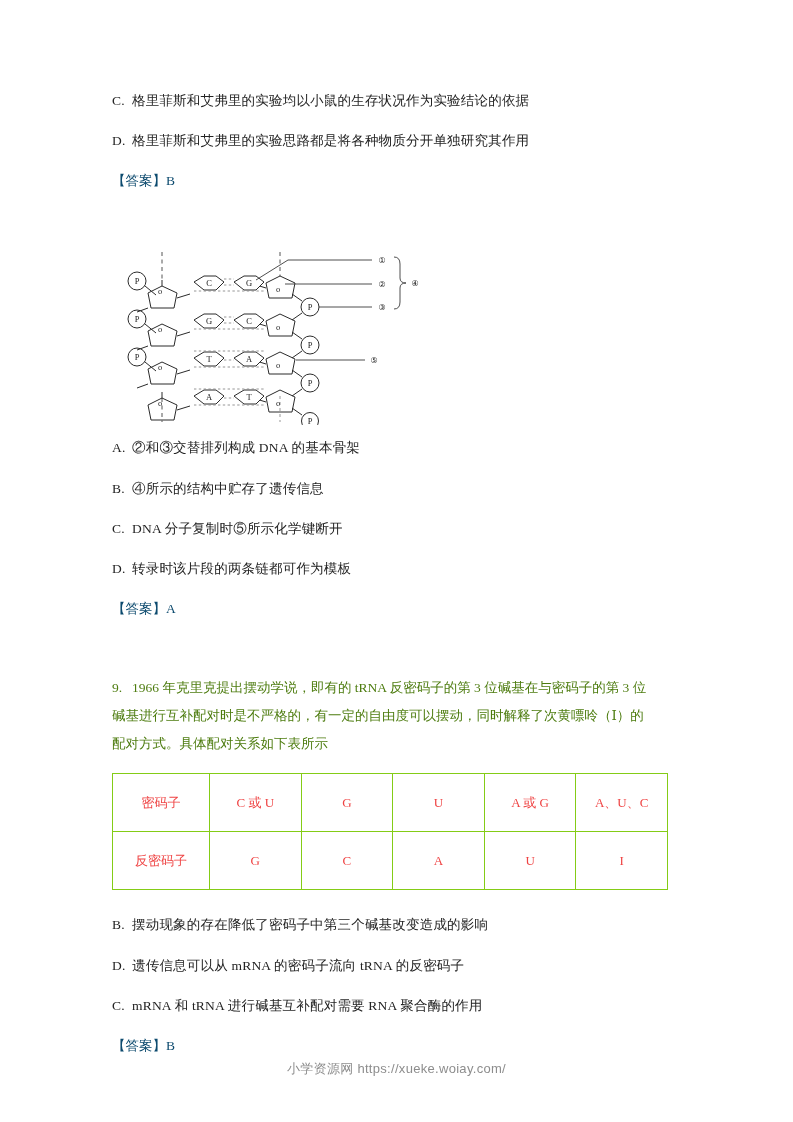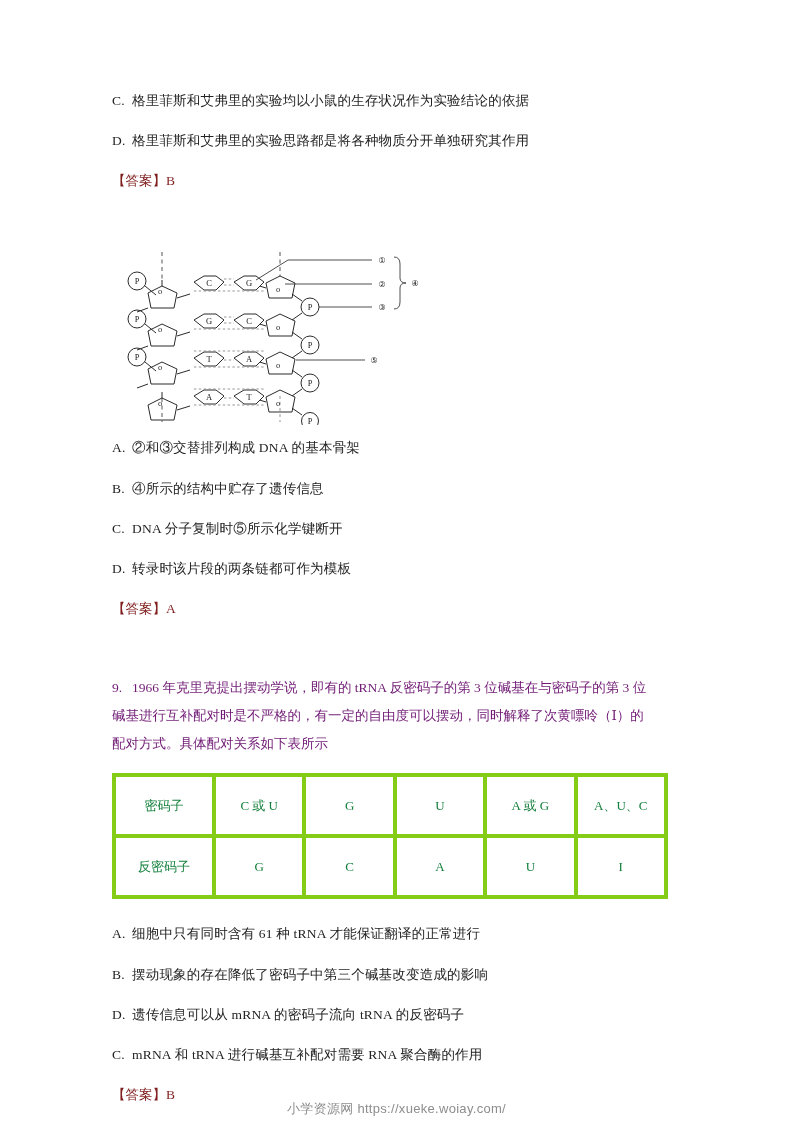--- a/index.html
+++ b/index.html
@@ -39,65 +39,65 @@
     display: inline-block;
     width: 20px;
   }
   .q-label {
     display: inline-block;
     width: 20px;
   }
   .answer {
     font-size: 13.5px;
     margin-bottom: 22px;
-    color: #7f1d1d;
+    color: #0c4a6e;
   }
   .gap-lg { height: 34px; }
 
   
   .para {
     font-size: 13.5px;
     line-height: 2.05;
-    color: #701a75;
+    color: #4d7c0f;
     text-align: justify;
     margin-bottom: 16px;
   }
 
   
   table.codon {
     border-collapse: collapse;
     width: 556px;
     margin: 10px 0 26px 0;
     table-layout: fixed;
   }
   table.codon td {
-    border: 4px solid #84cc16;
+    border: 1px solid #84cc16;
     height: 33px;
     text-align: center;
     vertical-align: middle;
     font-size: 13px;
-    color: #15803d;
+    color: #ef4444;
     padding: 12px 2px;
   }
   table.codon td.hdr { width: 92px; }
 
   
   .figure {
     position: relative;
     width: 420px;
     height: 175px;
     margin: 4px 0 14px 8px;
   }
   .figure svg { display: block; }
 
   
   .watermark {
     position: absolute;
     left: 0;
-    top: 1100px;
+    top: 1060px;
     width: 793px;
     text-align: center;
     font-size: 13px;
     color: #8d8d8d;
     font-family: "Liberation Sans", sans-serif;
     letter-spacing: 0.3px;
   }
   .watermark .wm-cn {
     font-family: "Liberation Serif", serif;
     color: #8d8d8d;
@@ -314,23 +314,20 @@
           <td>C</td>
           <td>A</td>
           <td>U</td>
           <td>I</td>
         </tr>
       </tbody>
     </table>
 
 
     <div class="line">
-      <span class="opt-label">A.</span><span>细胞中只有同时含有 61 种 tRNA 才能保证翻译的正常进行</span>
-    </div>
-    <div class="line">
       <span class="opt-label">B.</span><span>摆动现象的存在降低了密码子中第三个碱基改变造成的影响</span>
     </div>
     <div class="line">
       <span class="opt-label">D.</span><span>遗传信息可以从 mRNA 的密码子流向 tRNA 的反密码子</span>
     </div>
     <div class="line">
       <span class="opt-label">C.</span><span>mRNA 和 tRNA 进行碱基互补配对需要 RNA 聚合酶的作用</span>
     </div>
     <div class="answer">【答案】B</div>
 

